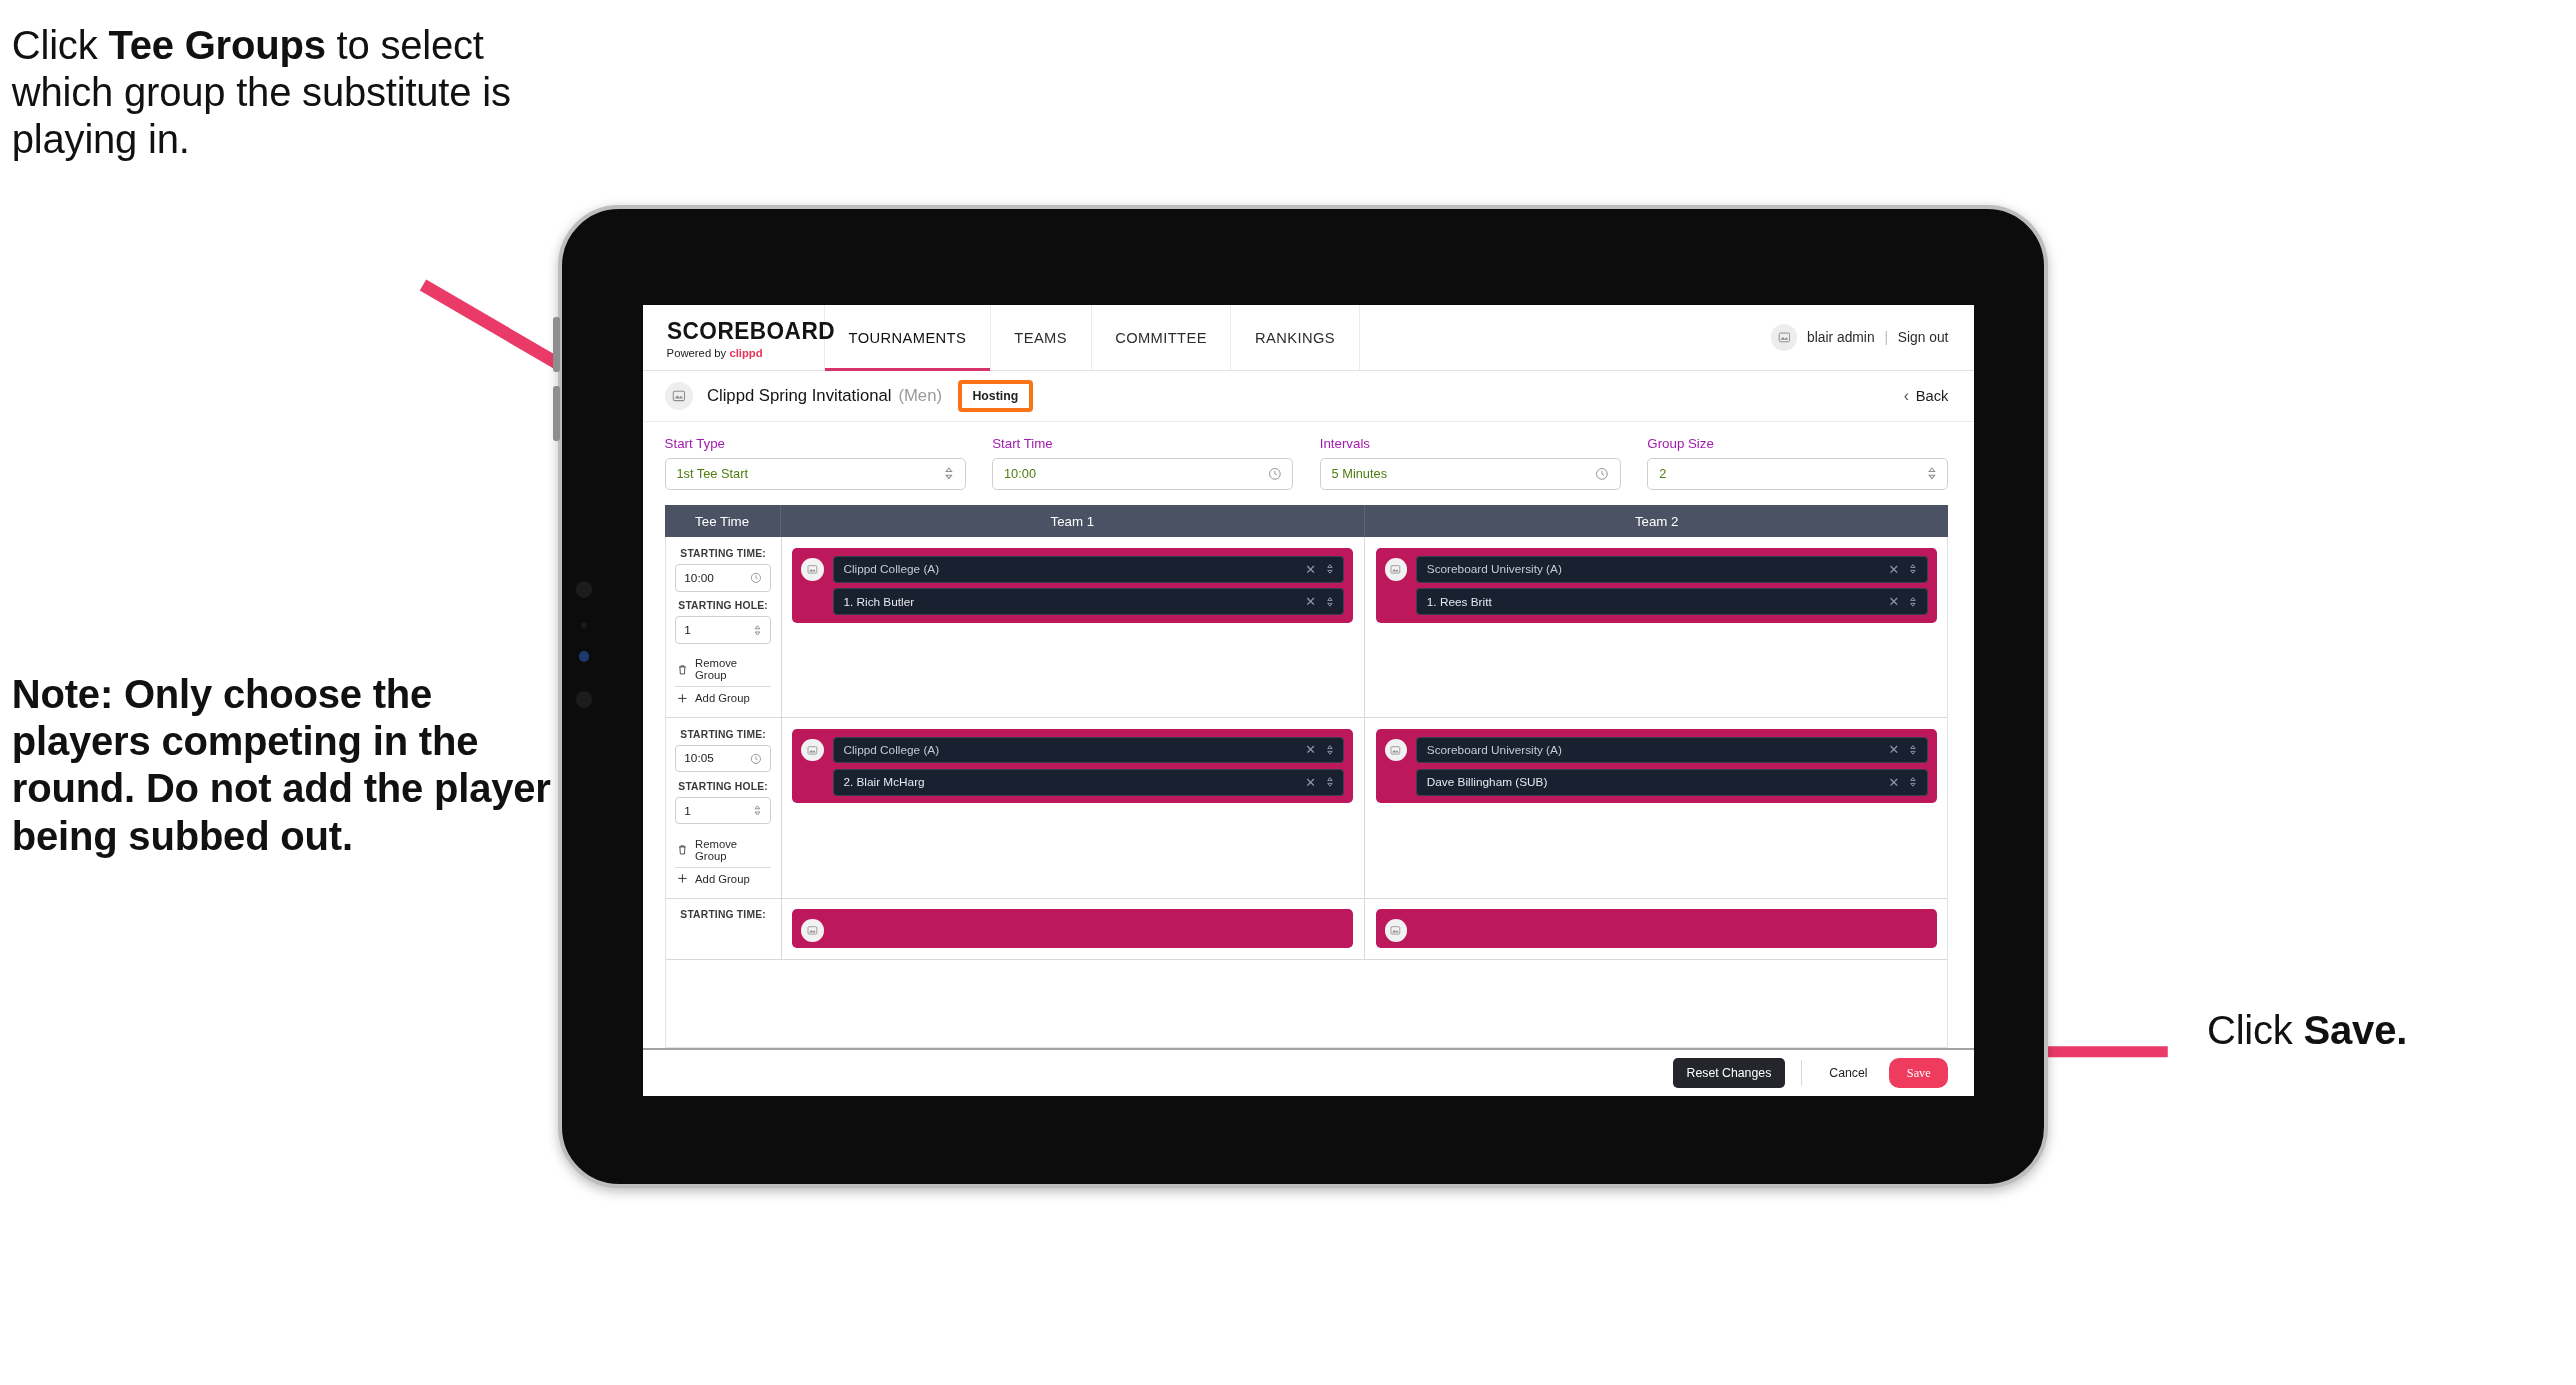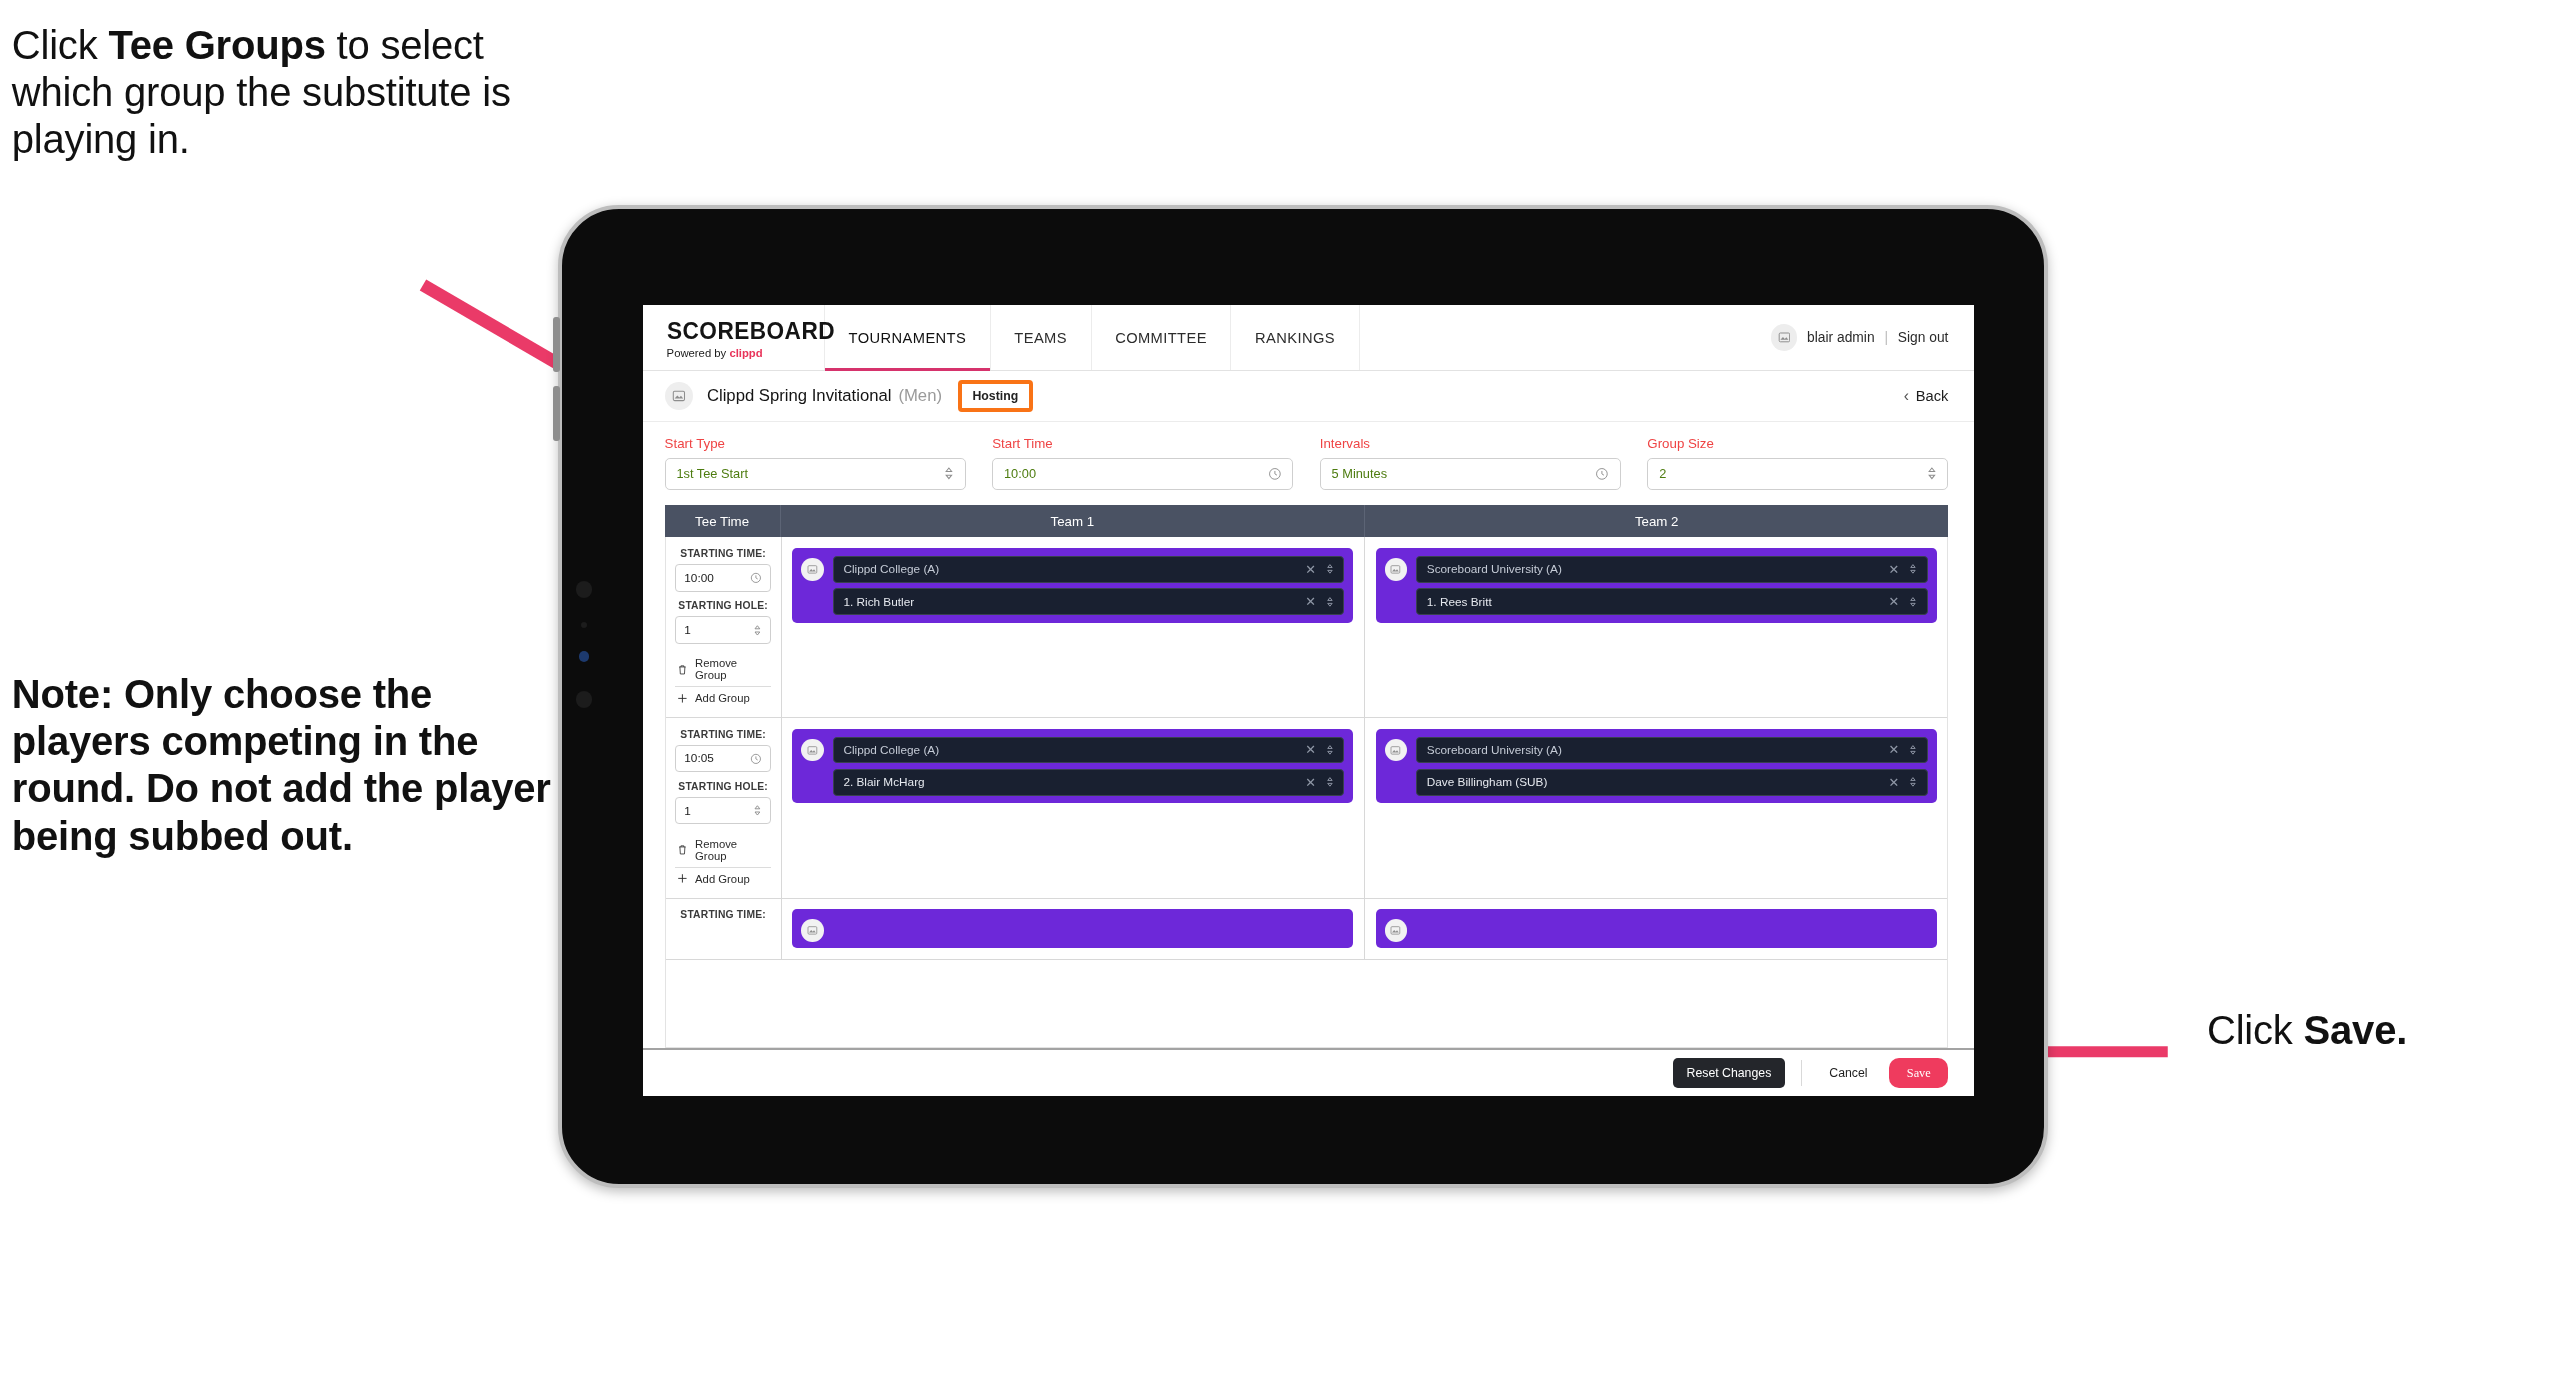--- a/index.html
+++ b/index.html
@@ -141,21 +141,21 @@
     display: flex; align-items: center; gap: 6.9px;
   }
 
   
   .controls {
     display: flex; gap: 26.5px;
     padding: 13.8px 25.6px 15.7px 21.6px;
     background: #fff; flex: 0 0 auto;
   }
   .ctl { flex: 1; display: flex; flex-direction: column; }
-  .ctl label { font-size: 13.3px; color: #ef4444; margin-bottom: 6.9px; }
+  .ctl label { font-size: 13.3px; color: #a21caf; margin-bottom: 6.9px; }
   .ctl .field {
     height: 32px; border: 1px solid #cfcfcf; border-radius: 4.9px;
     display: flex; align-items: center; padding: 0 10.8px;
     font-size: 12.8px; color: #4d7c0f; background: #fff;
   }
   .ctl .field .val { flex: 1; }
   .ctl .field .ind { color: #8e8e8e; font-size: 12.8px; display:flex; }
 
   
   .table-wrap { flex: 1 1 auto; display: flex; flex-direction: column;
@@ -196,21 +196,21 @@
   .glink.bordered { border-top: 1px solid #dcdcdc; }
 
   .gcol-team {
     flex: 1; border-right: 1px solid #d8d8d8;
     padding: 10.8px 10.8px;
     display: flex; flex-direction: column;
   }
   .gcol-team:last-child { border-right: none; }
 
   .teamcard {
-    background: #6d28d9; border-radius: 4.9px;
+    background: #be185d; border-radius: 4.9px;
     padding: 7.9px 8.8px; display: flex; gap: 8.8px; align-items: flex-start;
   }
   .card-ico {
     width: 22.6px; height: 22.6px; border-radius: 50%; background: #f2f2f2;
     display:flex; align-items:center; justify-content:center;
     color: #8d8d8d; flex: 0 0 auto; margin-top: 2px;
   }
   .card-rows { flex: 1; display: flex; flex-direction: column; gap: 5.9px; }
   .crow {
     height: 26.5px; border: 1px solid #39414f; border-radius: 3.9px;

